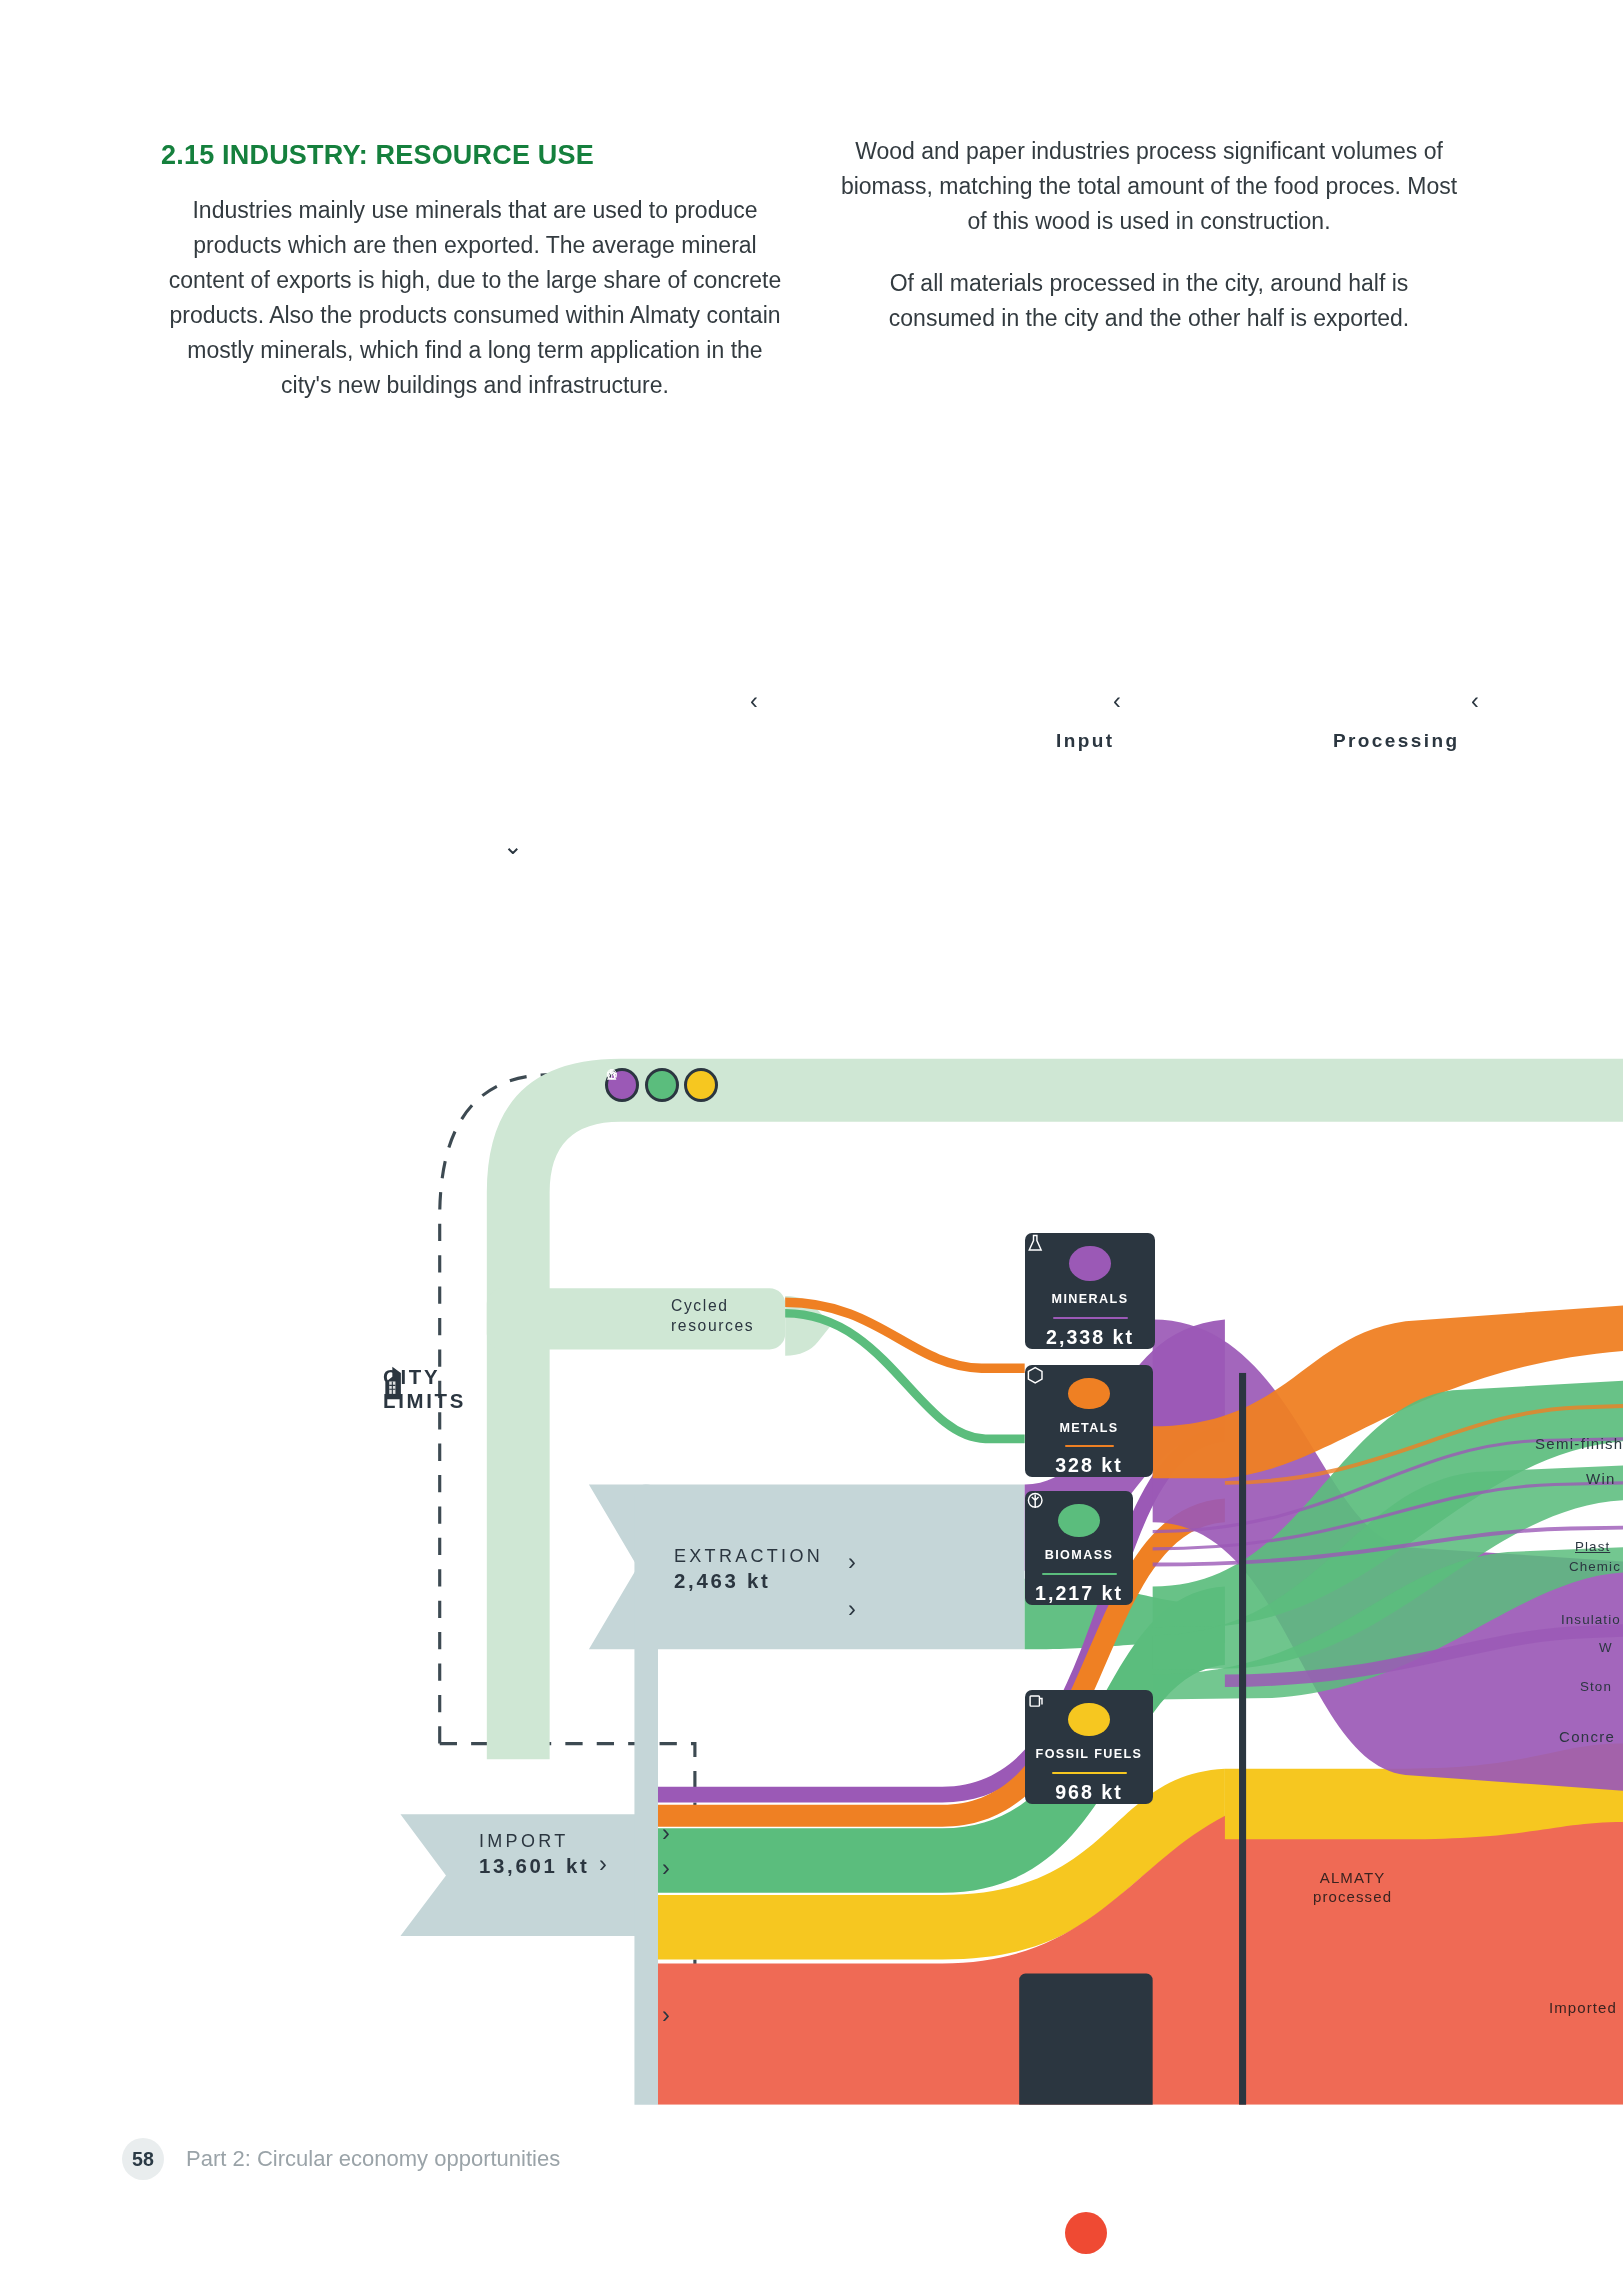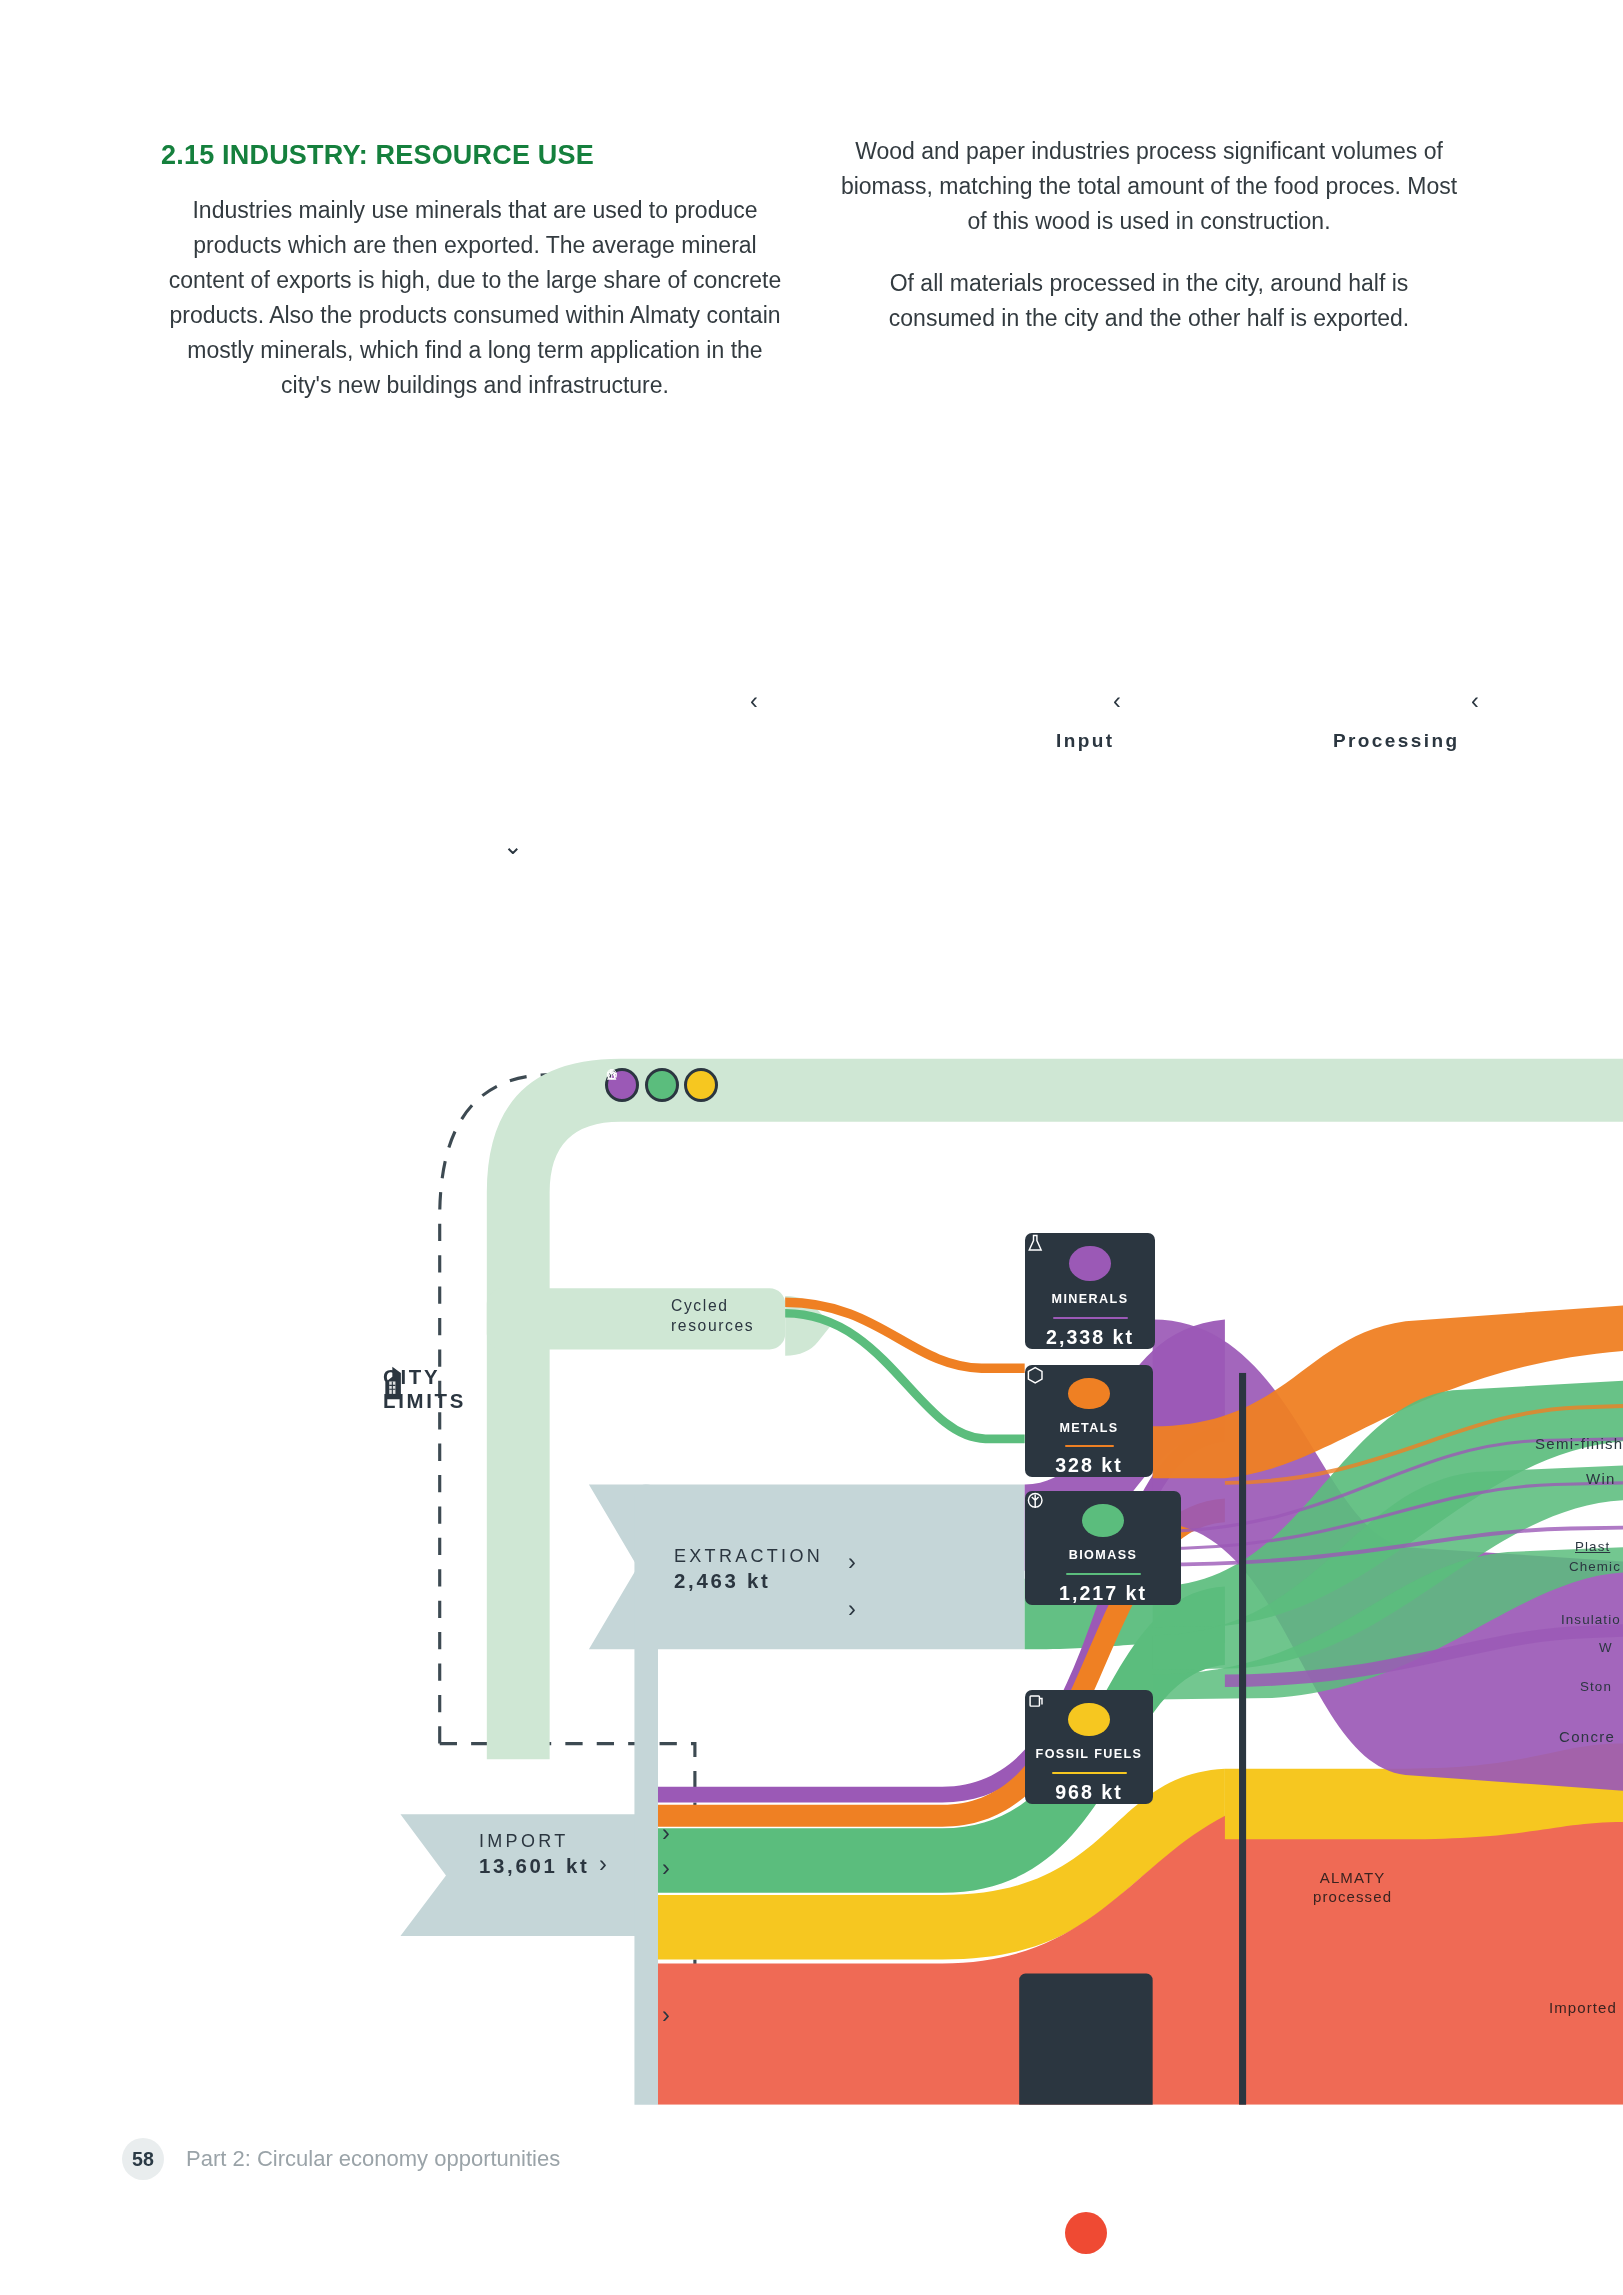--- a/index.html
+++ b/index.html
@@ -237,21 +237,21 @@
       <span class="node-icon" style="background:#ef8023;">
         <svg width="20.4" height="20.4" viewBox="0 0 24 24" fill="none" stroke="#fff" stroke-width="1.7">
           <path d="M12 3 L20 7.5 L20 16.5 L12 21 L4 16.5 L4 7.5 Z"></path>
         </svg>
       </span>
       <span class="node-label">METALS</span>
       <span class="node-rule" style="background:#ef8023;width:49px;"></span>
       <span class="node-value">328 kt</span>
     </div>
 
-    <div class="node-card" style="left:1025px;top:1004px;width:156px;height:114px;">
+    <div class="node-card" style="left:1025px;top:1004px;width:108px;height:114px;">
       <span class="node-icon" style="background:#5bbd7d;">
         <svg width="20.4" height="20.4" viewBox="0 0 24 24" fill="none" stroke="#fff" stroke-width="1.7">
           <circle cx="12" cy="11" r="8"></circle>
             <path d="M12 4 v16 M12 11 l-4-4 M12 11 l4-4"></path>
         </svg>
       </span>
       <span class="node-label">BIOMASS</span>
       <span class="node-rule" style="background:#5bbd7d;"></span>
       <span class="node-value">1,217 kt</span>
     </div>

